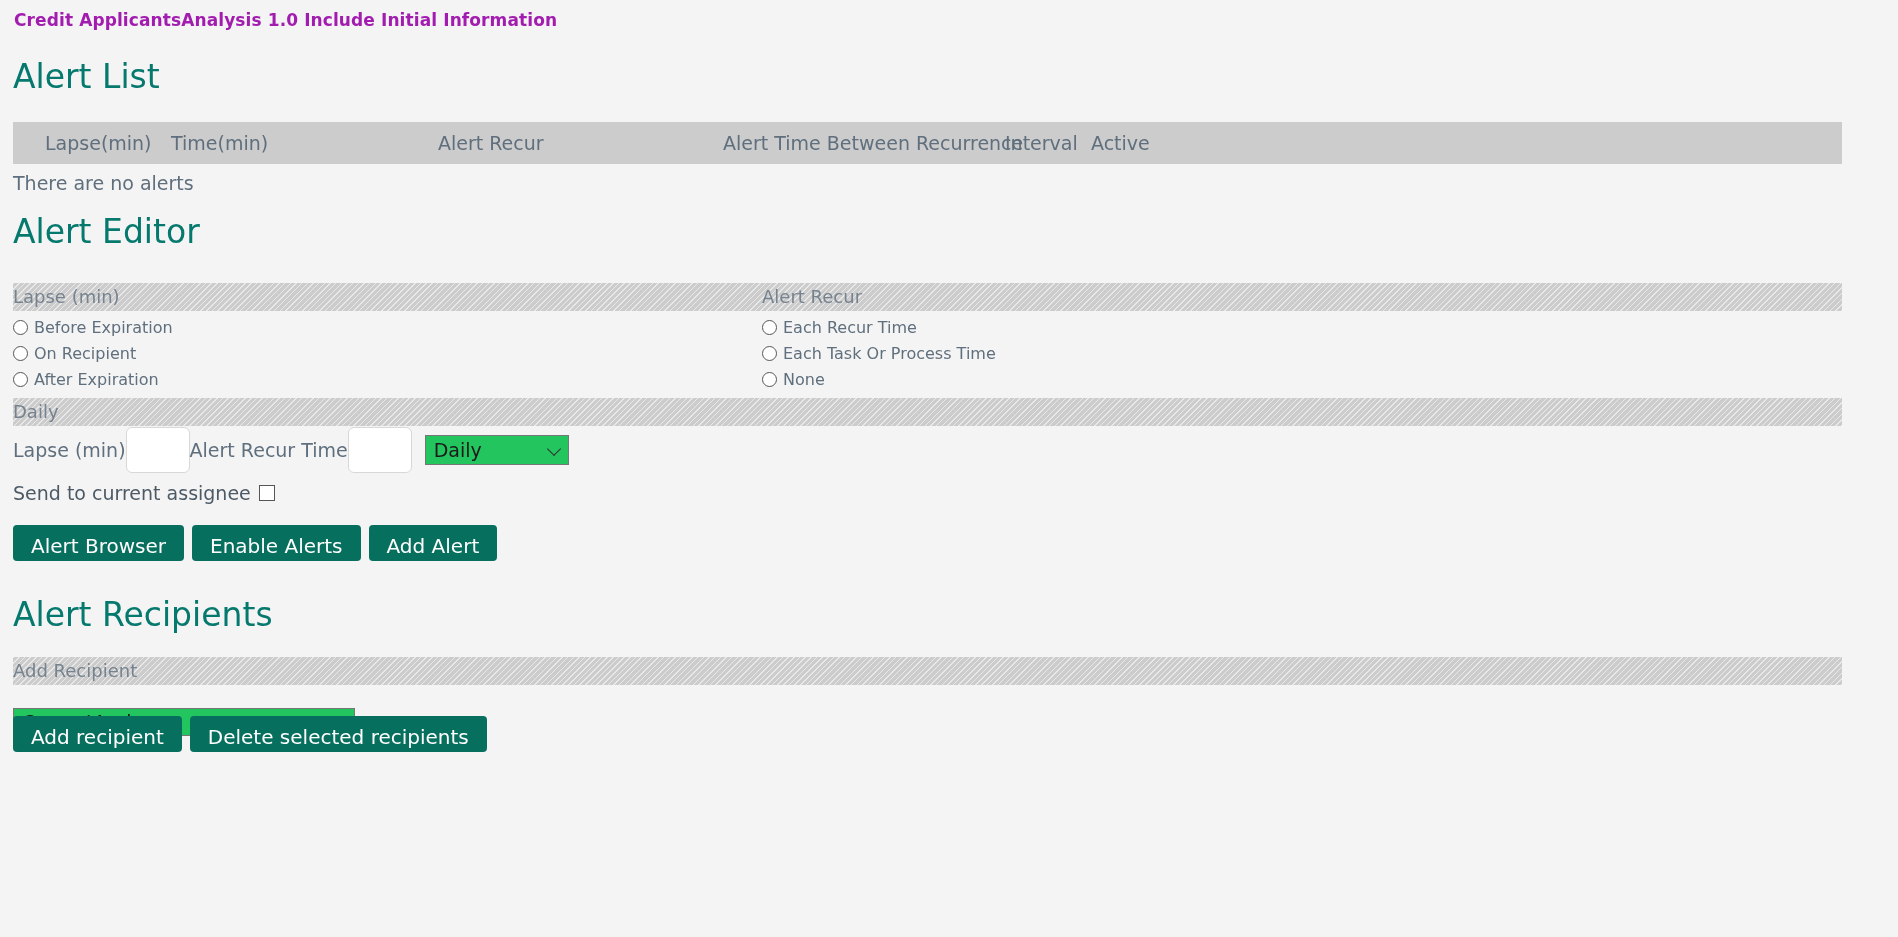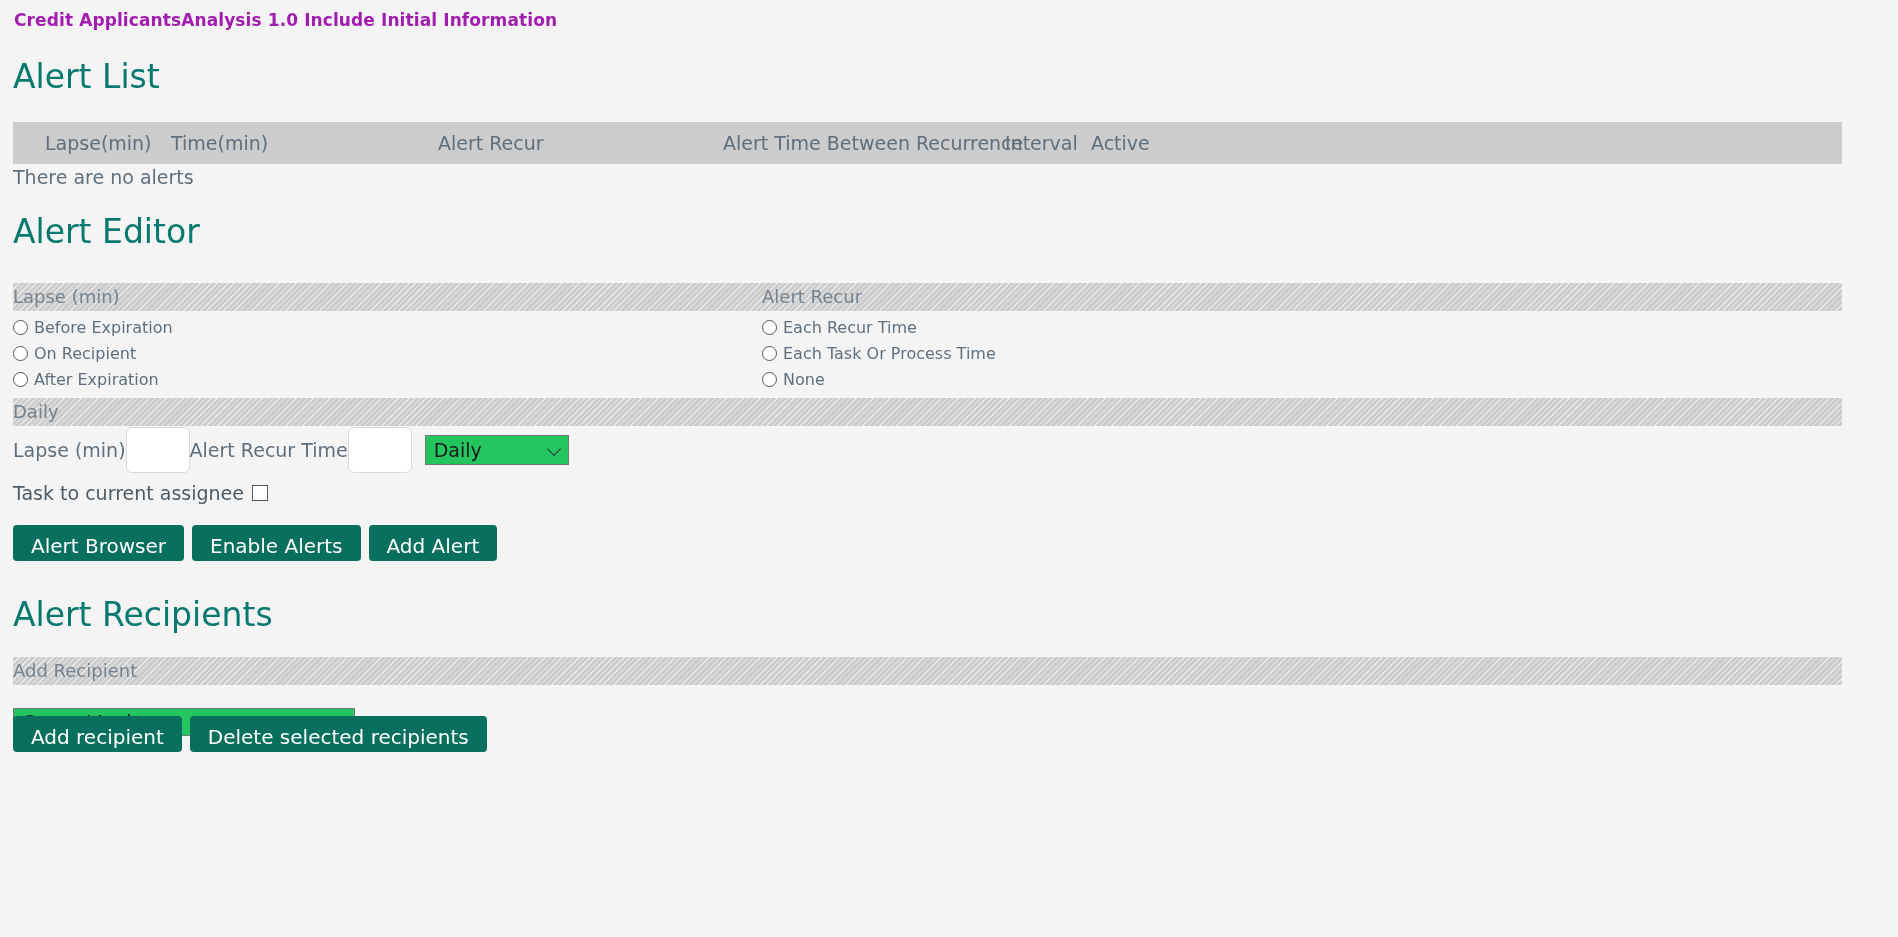--- a/index.html
+++ b/index.html
@@ -71,21 +71,21 @@
   .col-lapse    { left: 32px; }
   .col-time     { left: 158px; }
   .col-recur    { left: 425px; }
   .col-between  { left: 710px; }
   .col-interval { left: 992px; }
   .col-active   { left: 1078px; }
 
   .no-alerts {
     position: absolute;
     left: 13px;
-    top: 166px;
+    top: 172px;
     font-size: 19px;
     color: #5f6f7d;
     white-space: nowrap;
   }
 
   
   .striped-bar {
     position: absolute;
     left: 13px;
     width: 1829px;
@@ -325,21 +325,21 @@
     <input class="text-input" type="text" value="" style="">
     <span class="timing-label">Alert Recur Time</span>
     <input class="text-input" type="text" value="" style="">
     <div class="select-box" id="recur-interval-select">
       <span>Daily</span>
       <span class="chev"></span>
     </div>
   </div>
 
   <div class="checkbox-row">
-    <span class="cb-label">Task to current assignee</span>
+    <span class="cb-label">Send to current assignee</span>
     <span class="check-mark"></span>
   </div>
 
   <div class="btn-row" id="editor-buttons">
     <button class="btn">Alert Browser</button>
     <button class="btn">Enable Alerts</button>
     <button class="btn">Add Alert</button>
   </div>
 
   <div class="heading alert-recipients">Alert Recipients</div>

